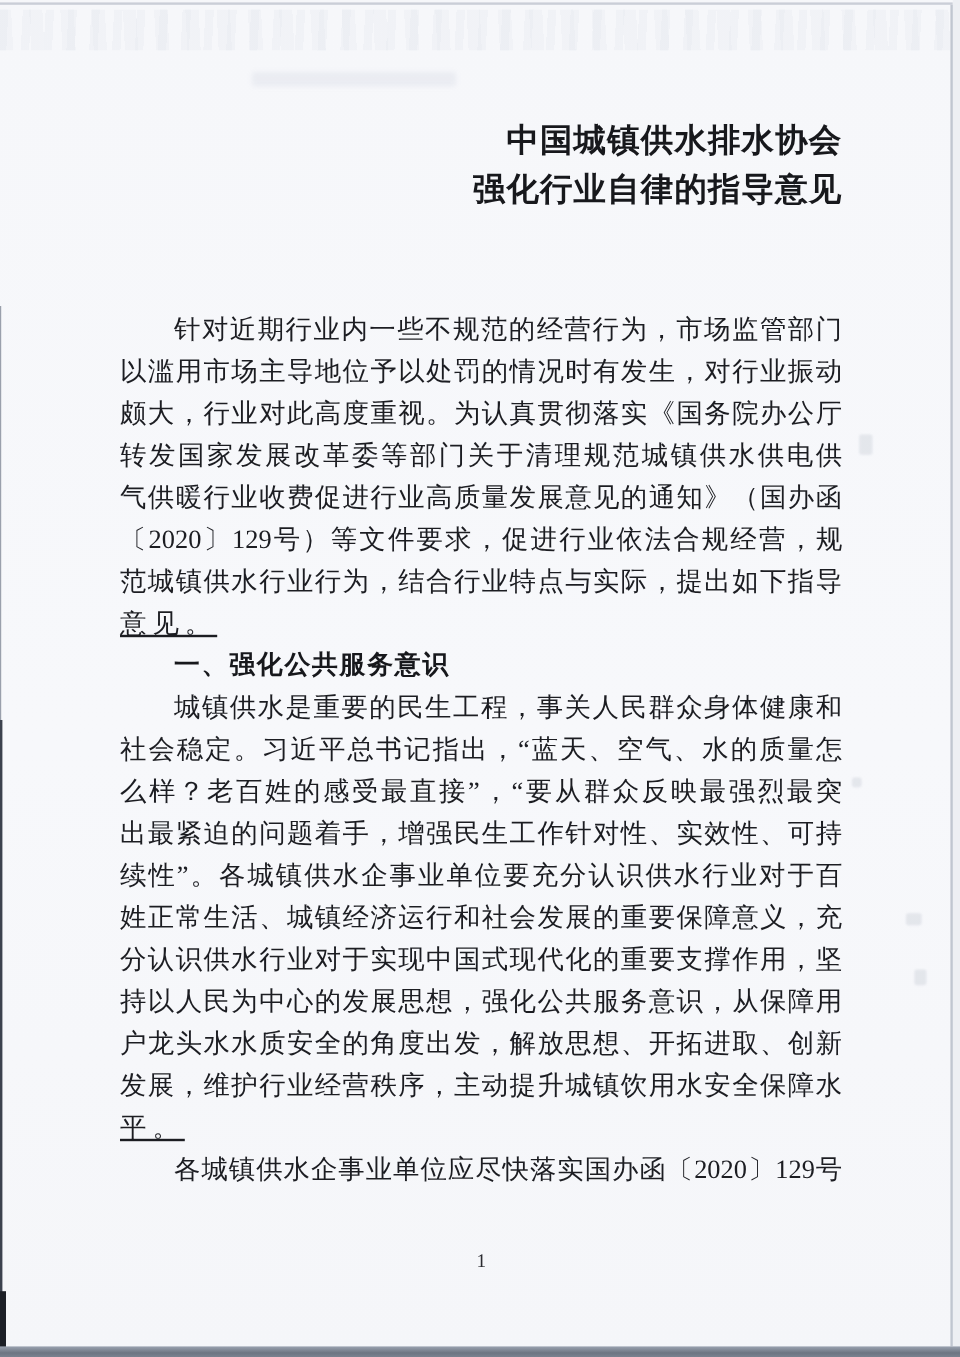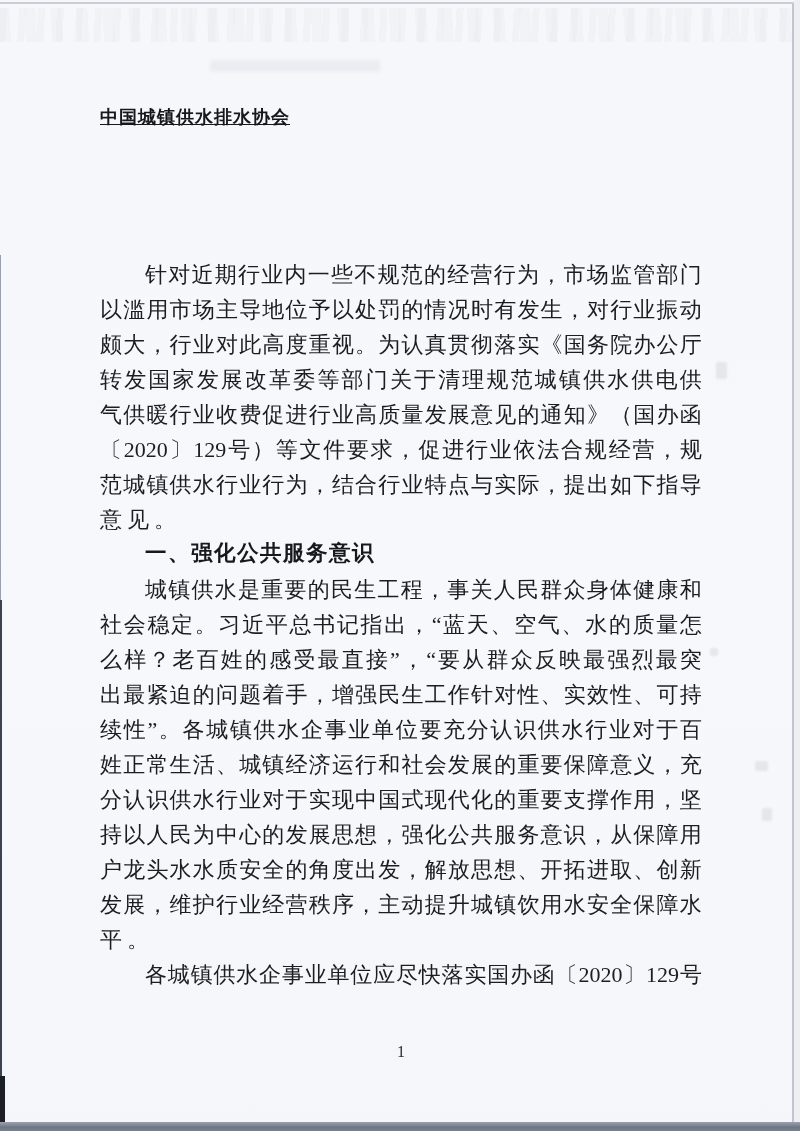--- a/index.html
+++ b/index.html
@@ -23,31 +23,31 @@
                      background:linear-gradient(180deg,#9aa2b0 0%, #6d7582 60%, #7a8290 100%); }
   .ghost { position:absolute; background:rgba(115,127,150,.14); filter:blur(1px); border-radius:2px; }
   .g1 { left:716px; top:362px; width:11px; height:17px; }
   .g2 { left:755px; top:761px; width:13px; height:10px; }
   .g3 { left:762px; top:808px; width:10px; height:13px; }
   .g4 { left:710px; top:648px; width:8px;  height:8px;  }
   .g5 { left:149px; top:691px; width:7px;  height:7px;  }
   .g6 { left:210px; top:60px;  width:170px; height:12px; background:rgba(140,152,175,.10); filter:blur(2px); }
   
   .doc-title {
-    position:absolute; top:97px; left:100px; width:602px; text-align:left;
+    position:absolute; top:97px; left:100px; width:602px; text-align:right;
     font-family:"Liberation Sans","DejaVu Sans",sans-serif;
-    font-weight:bold; font-size:18px; line-height:41px; letter-spacing:1px; color:#17181c;text-decoration:underline;
+    font-weight:bold; font-size:27px; line-height:41px; letter-spacing:1px; color:#17181c;
   }
   .doc-body { position:absolute; top:257px; left:100px; width:602px; font-size:22px; }
   .line { height:35px; line-height:35px; white-space:nowrap; }
   .line.justify, .line.indent { display:flex; justify-content:space-between; align-items:baseline; }
   .line.indent  { padding-left:45px; }
-  .line.plain   { letter-spacing:5px; }
+  .line.plain   { letter-spacing:5px;text-decoration:underline; }
   .line.heading {
-    font-family:Liberation Mono, monospace;
+    font-family:Liberation Sans, sans-serif;
     font-weight:bold; font-size:21.5px; padding-left:45px; letter-spacing:1.5px; color:#17181c;
   }
   .page-number {
     position:absolute; top:1042px; left:100px; width:602px; text-align:center;
     font-size:16px; line-height:20px; color:#2a2b30;
   }
 </style>
 </head>
 <body>
 
@@ -63,20 +63,21 @@
 
   <div class="ghost g1"></div>
   <div class="ghost g2"></div>
   <div class="ghost g3"></div>
   <div class="ghost g4"></div>
   <div class="ghost g5"></div>
   <div class="ghost g6"></div>
 
   <div class="doc-title">
       <div class="title-line">中国城镇供水排水协会</div>
+      <div class="title-line">强化行业自律的指导意见</div>
     </div>
   <div class="doc-body">
       <div class="line indent">
         <span>针</span>
         <span>对</span>
         <span>近</span>
         <span>期</span>
         <span>行</span>
         <span>业</span>
         <span>内</span>

